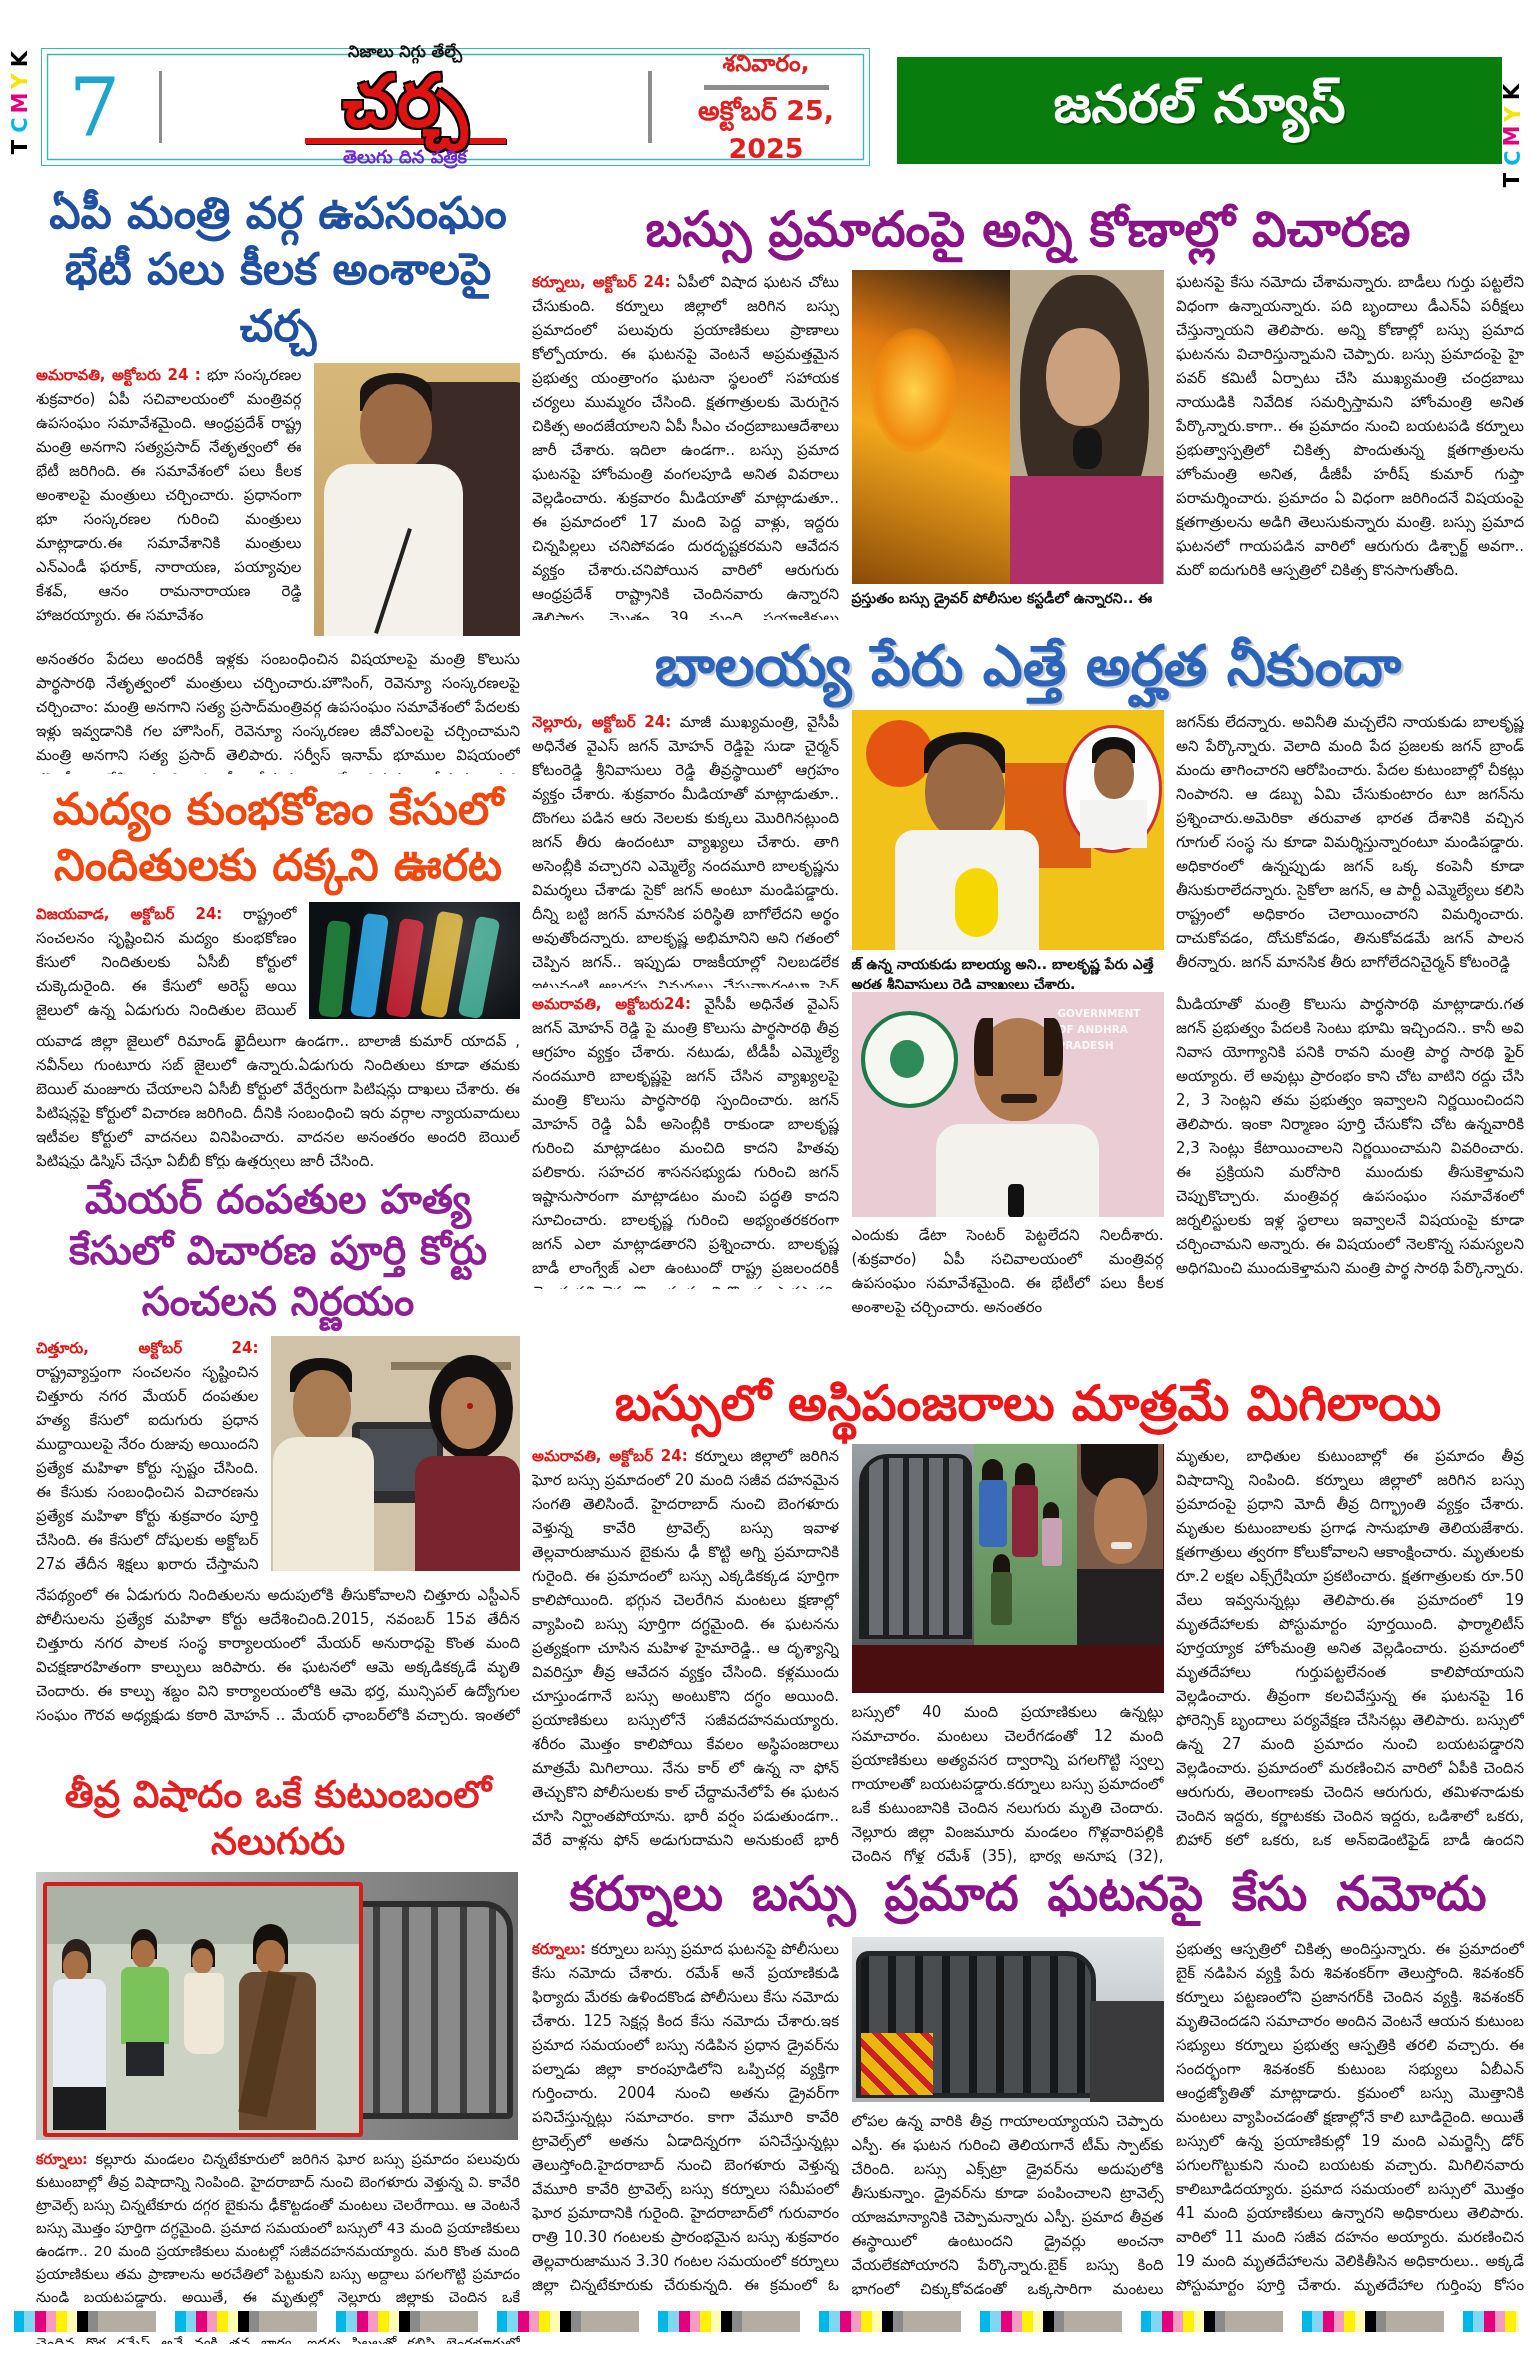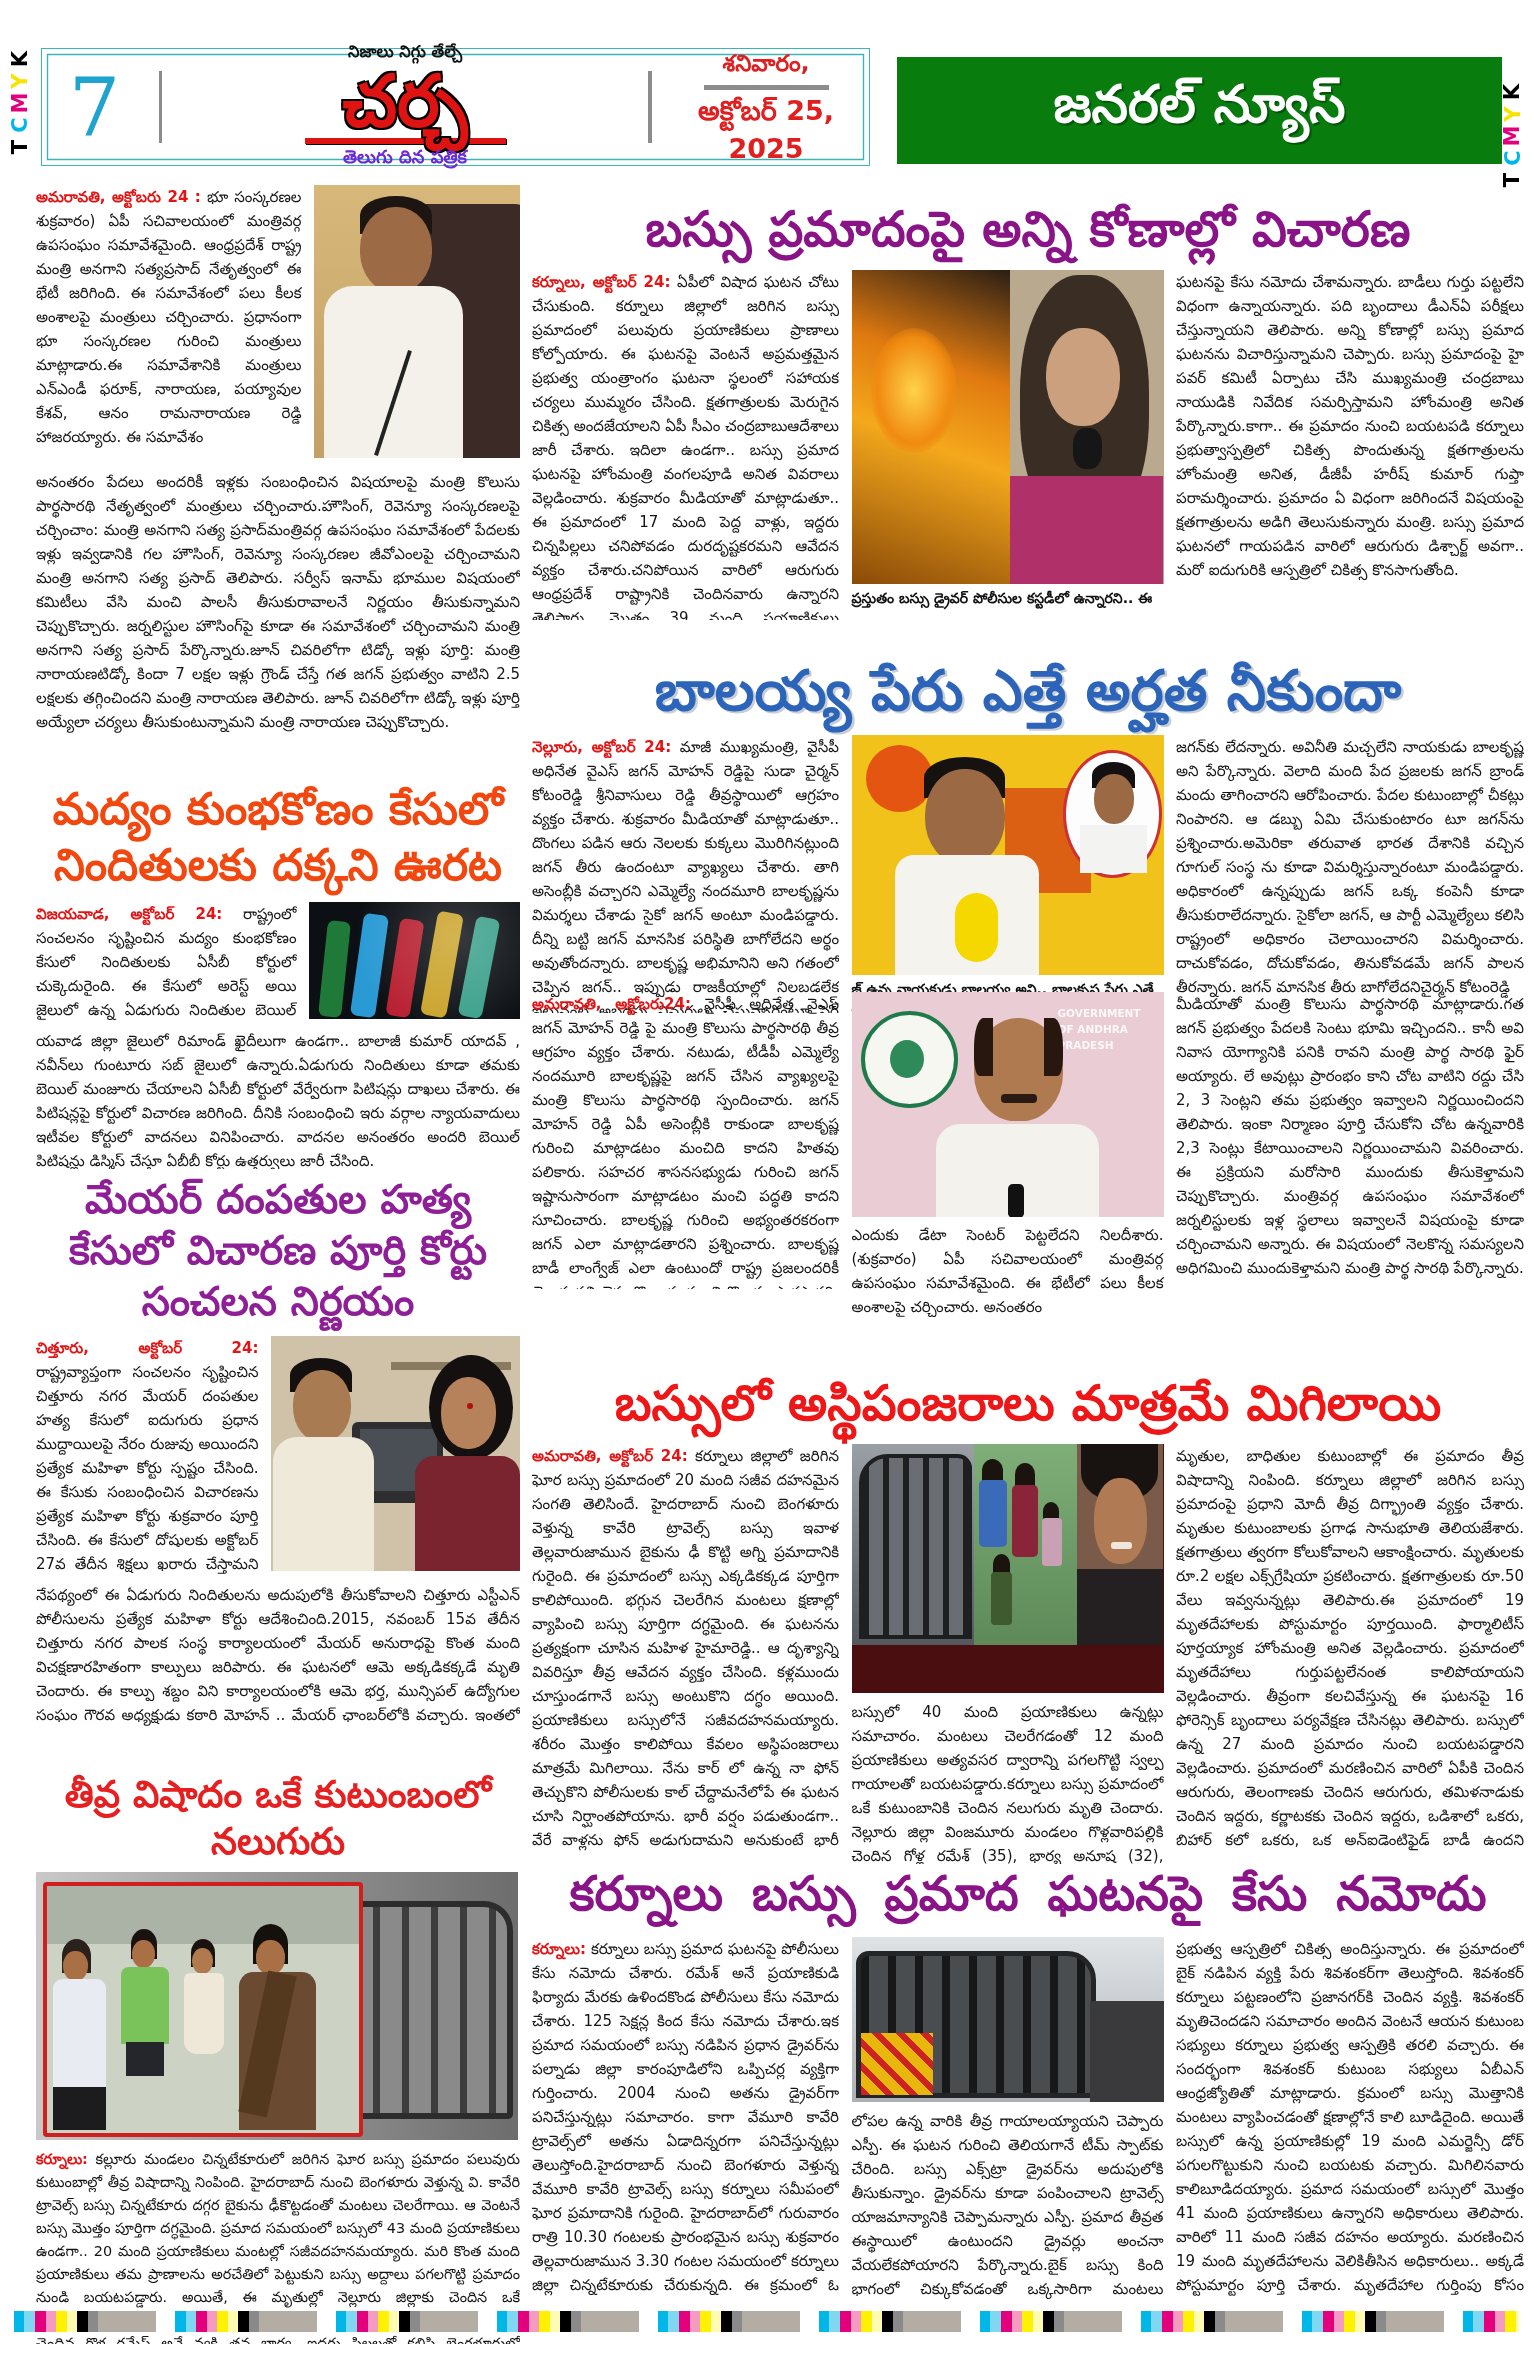--- a/index.html
+++ b/index.html
@@ -79,20 +79,21 @@
     <div id="dateblock">
       <div id="day">శనివారం,</div>
       <div id="day-rule"></div>
       <div id="date">అక్టోబర్ 25, 2025</div>
     </div>
   </div>
 
   <div id="banner">జనరల్ న్యూస్</div>
 
   <section class="article" style="left:36px;top:185px;width:484px;height:589px;">
+    <h1 class="hl" style="font-size:44px;color:#1f4fa0;">ఏపీ మంత్రి వర్గ ఉపసంఘం భేటీ పలు కీలక అంశాలపై చర్చ</h1>
     <div class="cols" style="height:278px;">
       <div class="col body">
         <span class="dl">అమరావతి, అక్టోబరు 24 :</span>
         <span>భూ సంస్కరణల శుక్రవారం) ఏపీ సచివాలయంలో మంత్రివర్గ ఉపసంఘం సమావేశమైంది. ఆంధ్రప్రదేశ్ రాష్ట్ర మంత్రి అనగాని సత్యప్రసాద్ నేతృత్వంలో ఈ భేటీ జరిగింది. ఈ సమావేశంలో పలు కీలక అంశాలపై మంత్రులు చర్చించారు. ప్రధానంగా భూ సంస్కరణల గురించి మంత్రులు మాట్లాడారు.ఈ సమావేశానికి మంత్రులు ఎన్ఎండీ ఫరూక్, నారాయణ, పయ్యావుల కేశవ్, ఆనం రామనారాయణ రెడ్డి హాజరయ్యారు. ఈ సమావేశం</span>
       </div>
       <div class="ph" style="width:206px;height:273px;background:linear-gradient(180deg,#d8b87a,#c2a066);">
         <div class="sh" style="right:-14.4px;top:19px;width:144px;height:259px;background:#3b2a26;border-radius:19px;"></div>
         <div class="sh" style="left:46px;top:10.5px;width:72px;height:38px;background:#1c1512;border-radius:50% 50% 0 0;"></div>
         <div class="sh" style="left:46px;top:21.6px;width:72px;height:86px;background:#9c6b46;border-radius:48%;"></div>
         <div class="sh" style="left:9.6px;top:101px;width:139px;height:173px;background:#f3f1ea;border-radius:29px 29px 0 0;"></div>
@@ -188,21 +189,21 @@
           <div class="sh" style="left:194px;top:58px;width:74px;height:98px;background:#caa07e;border-radius:48%;"></div>
           <div class="sh" style="left:158px;top:206px;width:153px;height:108px;background:#b0306a;"></div>
           <div class="sh" style="left:221px;top:158px;width:29px;height:41px;background:#161616;border-radius:40%;"></div>
         </div>
         <div class="cap">ప్రస్తుతం బస్సు డ్రైవర్ పోలీసుల కస్టడీలో ఉన్నారని.. ఈ</div>
       </div>
       <div class="col body">ఘటనపై కేసు నమోదు చేశామన్నారు. బాడీలు గుర్తు పట్టలేని విధంగా ఉన్నాయన్నారు. పది బృందాలు డీఎన్ఏ పరీక్షలు చేస్తున్నాయని తెలిపారు. అన్ని కోణాల్లో బస్సు ప్రమాద ఘటనను విచారిస్తున్నామని చెప్పారు. బస్సు ప్రమాదంపై హై పవర్ కమిటీ ఏర్పాటు చేసి ముఖ్యమంత్రి చంద్రబాబు నాయుడికి నివేదిక సమర్పిస్తామని హోంమంత్రి అనిత పేర్కొన్నారు.కాగా.. ఈ ప్రమాదం నుంచి బయటపడి కర్నూలు ప్రభుత్వాస్పత్రిలో చికిత్స పొందుతున్న క్షతగాత్రులను హోంమంత్రి అనిత, డీజీపీ హరీష్ కుమార్ గుప్తా పరామర్శించారు. ప్రమాదం ఏ విధంగా జరిగిందనే విషయంపై క్షతగాత్రులను అడిగి తెలుసుకున్నారు మంత్రి. బస్సు ప్రమాద ఘటనలో గాయపడిన వారిలో ఆరుగురు డిశ్చార్జ్ అవగా.. మరో ఐదుగురికి ఆస్పత్రిలో చికిత్స కొనసాగుతోంది.</div>
     </div>
   </section>
 
-  <section class="article" style="left:532px;top:655px;width:992px;height:359px;">
+  <section class="article" style="left:532px;top:630px;width:992px;height:359px;">
     <h1 class="hl" style="font-size:56px;color:#2b64b8;text-shadow:2.4px 2.4px 0 #c9ced6;">బాలయ్య పేరు ఎత్తే అర్హత నీకుందా</h1>
     <div class="cols" style="height:278px;">
       <div class="col body" style="flex:0 0 307px;">
         <span class="dl">నెల్లూరు, అక్టోబర్ 24:</span>
         <span>మాజీ ముఖ్యమంత్రి, వైసీపీ అధినేత వైఎస్ జగన్ మోహన్ రెడ్డిపై సుడా చైర్మన్ కోటంరెడ్డి శ్రీనివాసులు రెడ్డి తీవ్రస్థాయిలో ఆగ్రహం వ్యక్తం చేశారు. శుక్రవారం మీడియాతో మాట్లాడుతూ.. దొంగలు పడిన ఆరు నెలలకు కుక్కలు మొరిగినట్లుంది జగన్ తీరు ఉందంటూ వ్యాఖ్యలు చేశారు. తాగి అసెంబ్లీకి వచ్చారని ఎమ్మెల్యే నందమూరి బాలకృష్ణను విమర్శలు చేశాడు సైకో జగన్ అంటూ మండిపడ్డారు. దీన్ని బట్టి జగన్ మానసిక పరిస్థితి బాగోలేదని అర్థం అవుతోందన్నారు. బాలకృష్ణ అభిమానిని అని గతంలో చెప్పిన జగన్.. ఇప్పుడు రాజకీయాల్లో నిలబడలేక ఇటువంటి అబద్దపు విమర్శలు చేస్తున్నారంటూ ఫైర్ అయ్యారు. చంద్రబాబును ఏదురోలేక, అభివృద్ధి పనులు చూసి ఓర్చుకోలేక.. బాలకృష్ణను తాగుబోతు అని విమర్శలు చేశారని మండిపడ్డారు.బ్రాండ్ ఇమే</span>
       </div>
       <div style="flex:0 0 312px;">
         <div class="ph" style="width:312px;height:240px;background:#f0c21a;">
           <div class="sh" style="left:14.4px;top:9.6px;width:67px;height:67px;background:#e03010;border-radius:50%;opacity:.75;"></div>
           <div class="sh" style="left:153px;top:53px;width:86px;height:105px;background:#cc1111;opacity:.55;"></div>

